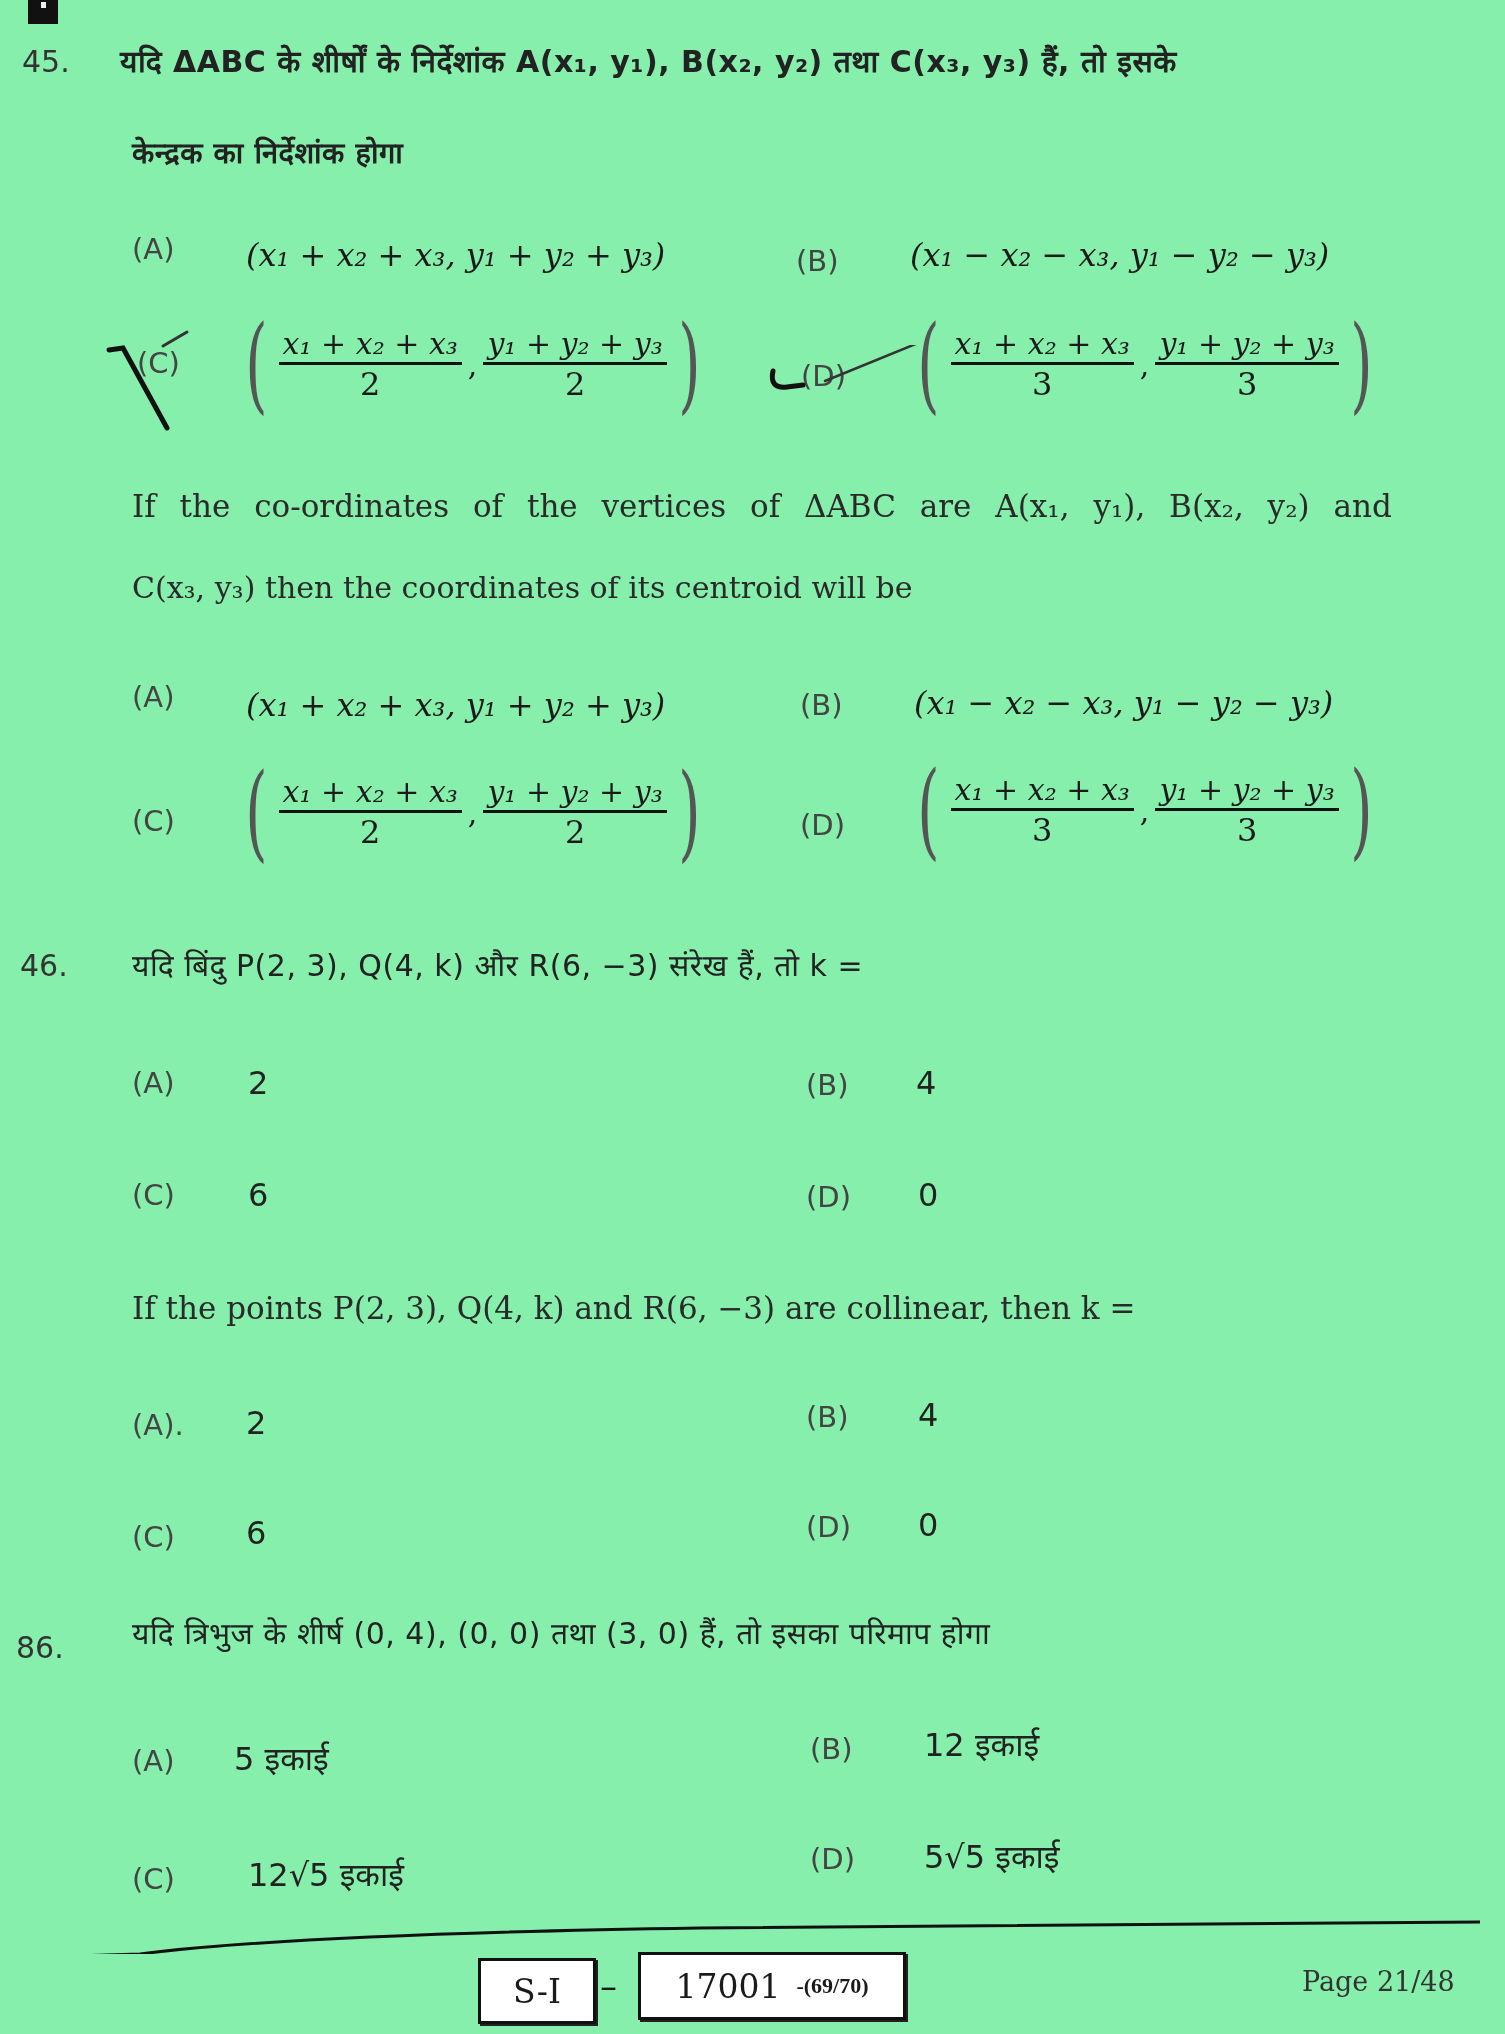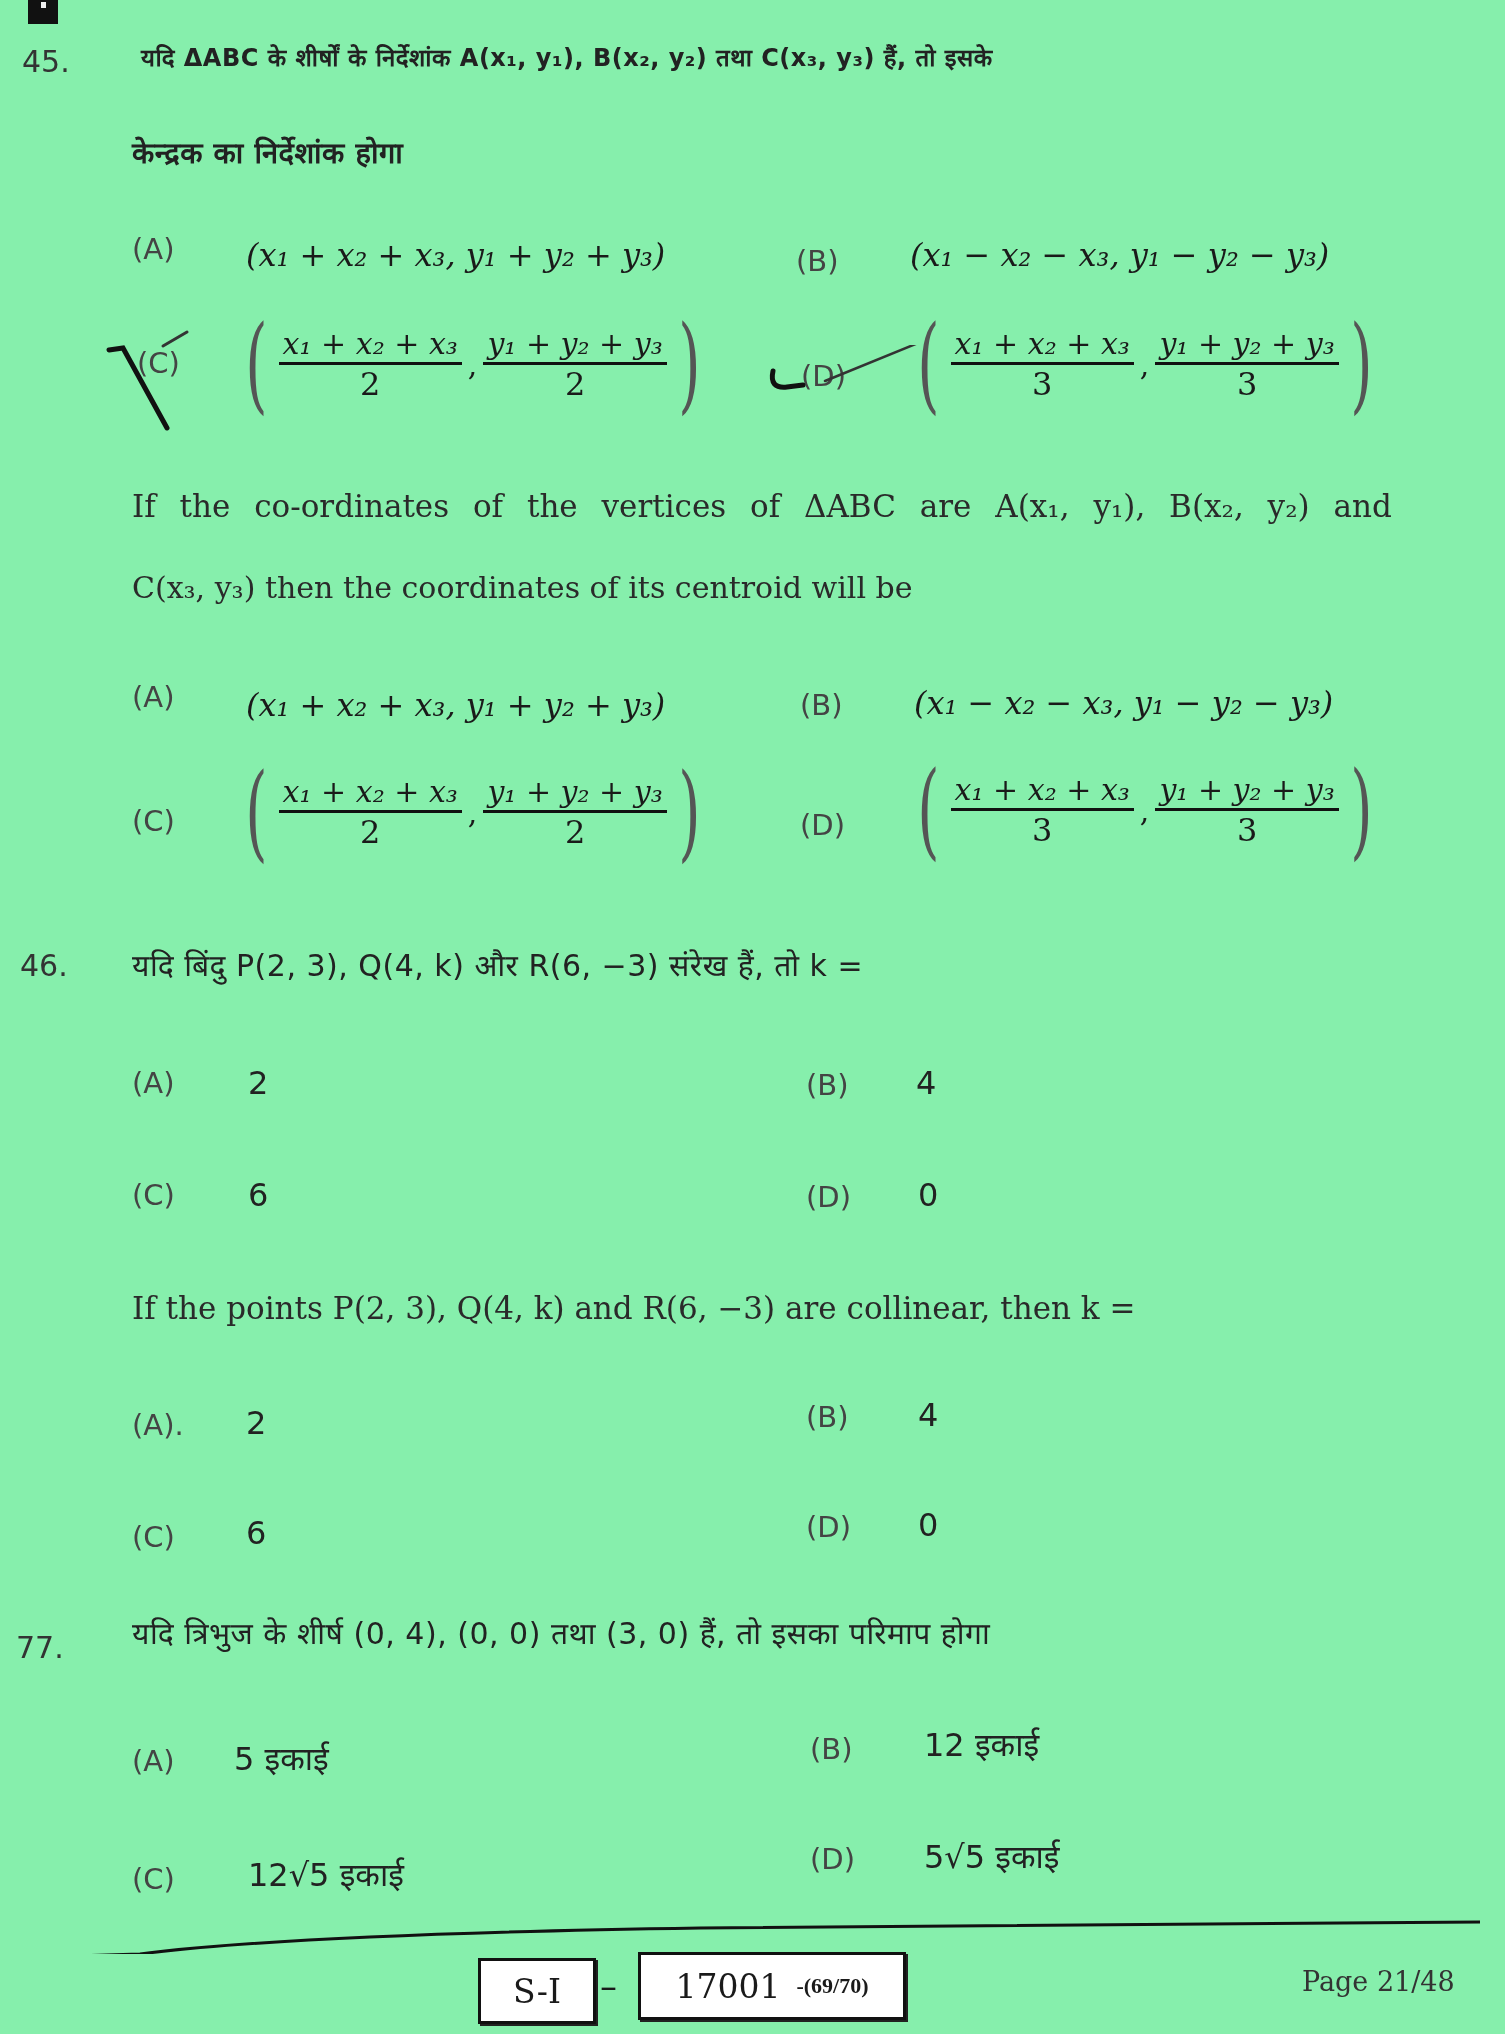--- a/index.html
+++ b/index.html
@@ -40,21 +40,21 @@
   .page-num { position: absolute; font-size: 27px; font-family: "DejaVu Serif", serif; color: #333; }
 </style>
 </head>
 <body>
 
 <div class="page">
 
   <div class="corner-block"></div>
 
   <div class="abs qnum" style="left:22px; top:44px;">45.</div>
-  <div class="abs qtext-hi" style="left:141px; top:40px; font-size:24px;">यदि ΔABC के शीर्षों के निर्देशांक A(x₁, y₁), B(x₂, y₂) तथा C(x₃, y₃) हैं, तो इसके</div>
+  <div class="abs qtext-hi" style="left:120px; top:40px; font-size:30px;">यदि ΔABC के शीर्षों के निर्देशांक A(x₁, y₁), B(x₂, y₂) तथा C(x₃, y₃) हैं, तो इसके</div>
   <div class="abs qtext-hi" style="left:132px; top:132px; font-size:29px;">केन्द्रक का निर्देशांक होगा</div>
 
   <div class="abs opt-label" style="left:132px; top:232px;">(A)</div>
   <div class="abs math" style="left:246px; top:236px; font-style:italic;">(x₁ + x₂ + x₃, y₁ + y₂ + y₃)</div>
   <div class="abs opt-label" style="left:796px; top:244px;">(B)</div>
   <div class="abs math" style="left:910px; top:236px;">(x₁ − x₂ − x₃, y₁ − y₂ − y₃)</div>
 
   <div class="abs" style="left:105px; top:328px; width:100px; height:110px;">
     <span class="opt-label" style="position:absolute; left:32px; top:18px;">(C)</span>
     <svg class="tick-mark" width="100" height="110" style="left:0; top:0;">
@@ -152,21 +152,21 @@
   <div class="abs opt-label" style="left:132px; top:1408px;">(A).</div>
   <div class="abs opt-val" style="left:246px; top:1404px;">2</div>
   <div class="abs opt-label" style="left:806px; top:1400px;">(B)</div>
   <div class="abs opt-val" style="left:918px; top:1396px;">4</div>
 
   <div class="abs opt-label" style="left:132px; top:1520px;">(C)</div>
   <div class="abs opt-val" style="left:246px; top:1514px;">6</div>
   <div class="abs opt-label" style="left:806px; top:1510px;">(D)</div>
   <div class="abs opt-val" style="left:918px; top:1506px;">0</div>
 
-  <div class="abs qnum" style="left:16px; top:1630px;">77.</div>
+  <div class="abs qnum" style="left:16px; top:1630px;">86.</div>
   <div class="abs qtext-hi" style="left:132px; top:1612px; font-size:30px; font-weight:normal;">यदि त्रिभुज के शीर्ष (0, 4), (0, 0) तथा (3, 0) हैं, तो इसका परिमाप होगा</div>
 
   <div class="abs opt-label" style="left:132px; top:1744px;">(A)</div>
   <div class="abs opt-val" style="left:234px; top:1736px;">5 इकाई</div>
   <div class="abs opt-label" style="left:810px; top:1732px;">(B)</div>
   <div class="abs opt-val" style="left:924px; top:1722px;">12 इकाई</div>
 
   <div class="abs opt-label" style="left:132px; top:1862px;">(C)</div>
   <div class="abs opt-val" style="left:248px; top:1852px;">12√5 इकाई</div>
   <div class="abs opt-label" style="left:810px; top:1842px;">(D)</div>

